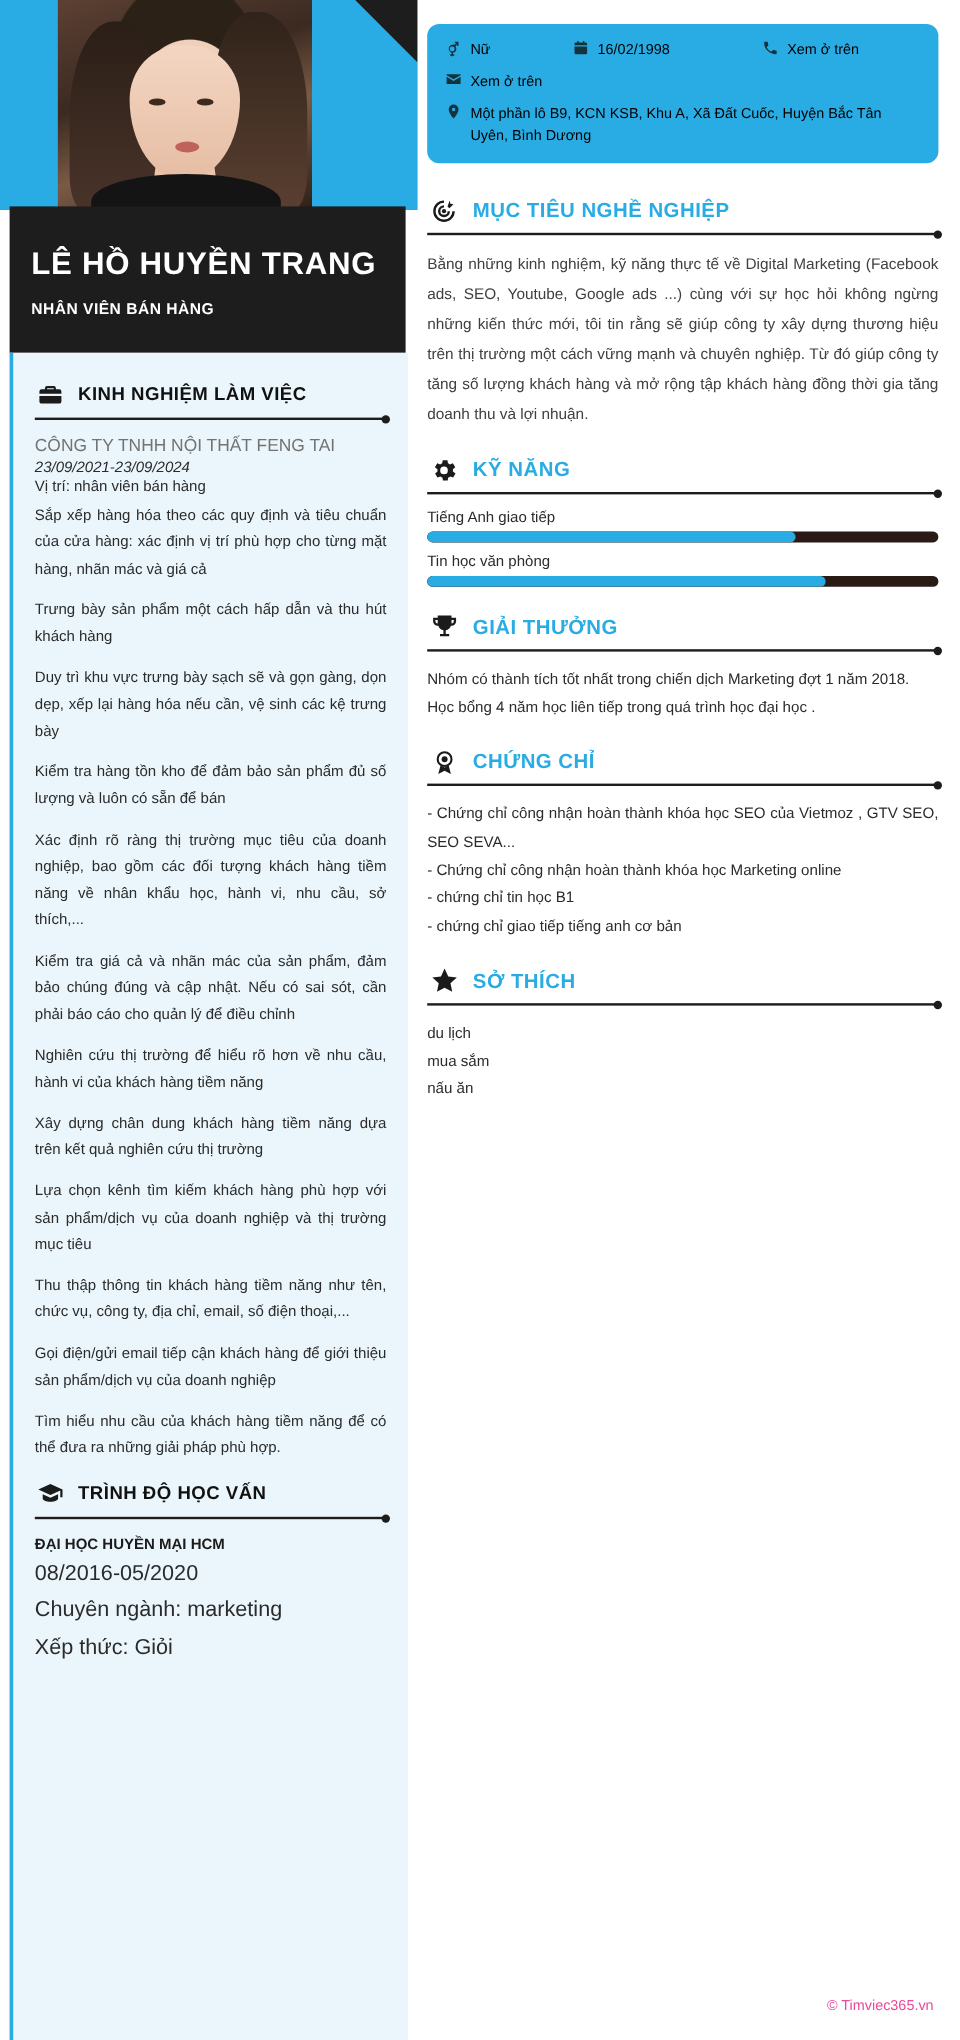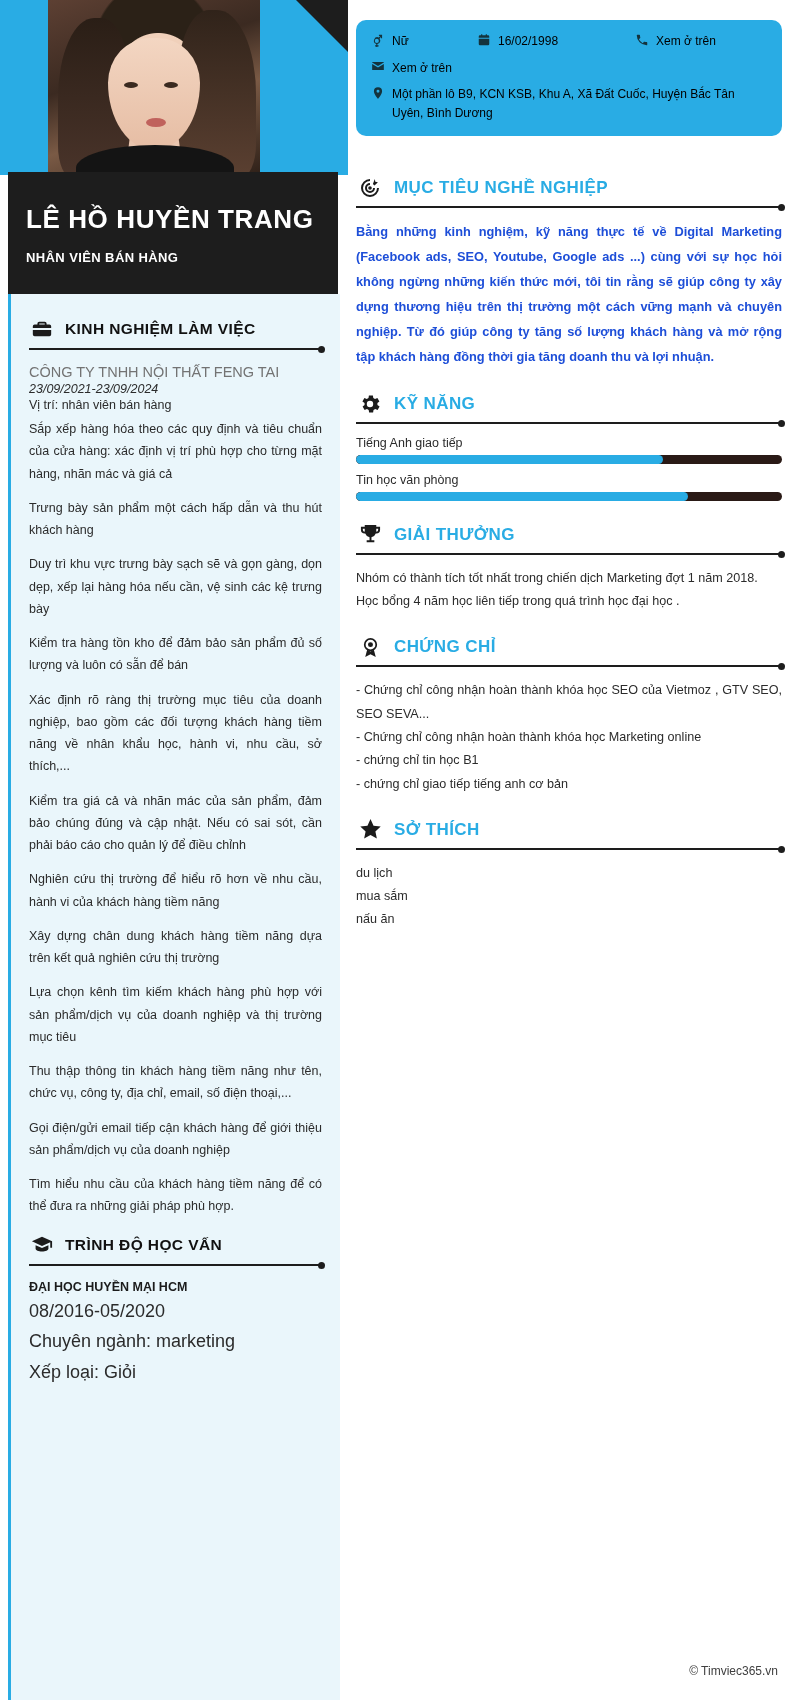--- a/index.html
+++ b/index.html
@@ -227,21 +227,21 @@
     flex: 0 0 15px;
     display: flex; align-items: center; justify-content: center;
     color: #14333d;
   }
   .c-item .ctxt { line-height: 1.55; }
   .c-gender { width: 98px; }
   .c-dob { width: 150px; text-align: right; }
 
   .right-body {
     position: absolute;
-    left: 0; top: 174px;
+    left: 0; top: 162px;
     width: 426px;
   }
   .r-section { margin-bottom: 20px; }
   .r-head {
     display: flex;
     align-items: center;
     gap: 10px;
     margin-bottom: 4px;
   }
   .r-head .ico {
@@ -266,23 +266,22 @@
     content: "";
     position: absolute;
     right: -3px; top: -2px;
     width: 7px; height: 7px;
     border-radius: 50%;
     background: #1d1d1d;
   }
   .para {
     font-size: 12.8px;
     line-height: 1.95;
-    color: #1d4ed8;
+    color: #404040;
     text-align: justify;
-    font-weight: bold;
   }
 
   
   .skill { margin-bottom: 9px; }
   .skill-name {
     font-size: 12.5px;
     color: #2b2b2b;
     margin-bottom: 5px;
   }
   .bar {
@@ -309,21 +308,21 @@
     line-height: 1.85;
     color: #2b2b2b;
     text-align: justify;
   }
 
   .footer {
     position: absolute;
     right: 22px;
     bottom: 22px;
     font-size: 12px;
-    color: #404040;
+    color: #ec4899;
   }
 </style>
 </head>
 <body>
 
 <div class="page">
 
   <div class="left-col">
 
     <div class="photo-band">
@@ -383,21 +382,21 @@
             <svg width="22" height="22" viewBox="0 0 24 24" fill="currentColor">
               <path d="M12 3 1 8l11 5 9-4.09V15h2V8L12 3zM5 12.2V16c0 1.66 3.13 3 7 3s7-1.34 7-3v-3.8l-7 3.18-7-3.18z"></path>
             </svg>
           </span>
           <span class="ttl">TRÌNH ĐỘ HỌC VẤN</span>
         </div>
         <div class="rule"></div>
         <div class="edu-school">ĐẠI HỌC HUYỀN MẠI HCM</div>
         <div class="edu-line">08/2016-05/2020</div>
         <div class="edu-line">Chuyên ngành: marketing</div>
-        <div class="edu-line">Xếp loại: Giỏi</div>
+        <div class="edu-line">Xếp thức: Giỏi</div>
       </div>
 
     </div>
   </div>
 
   <div class="right-col">
 
     <div class="contact-card">
       <div class="contact-row">
         <span class="c-item c-gender">

